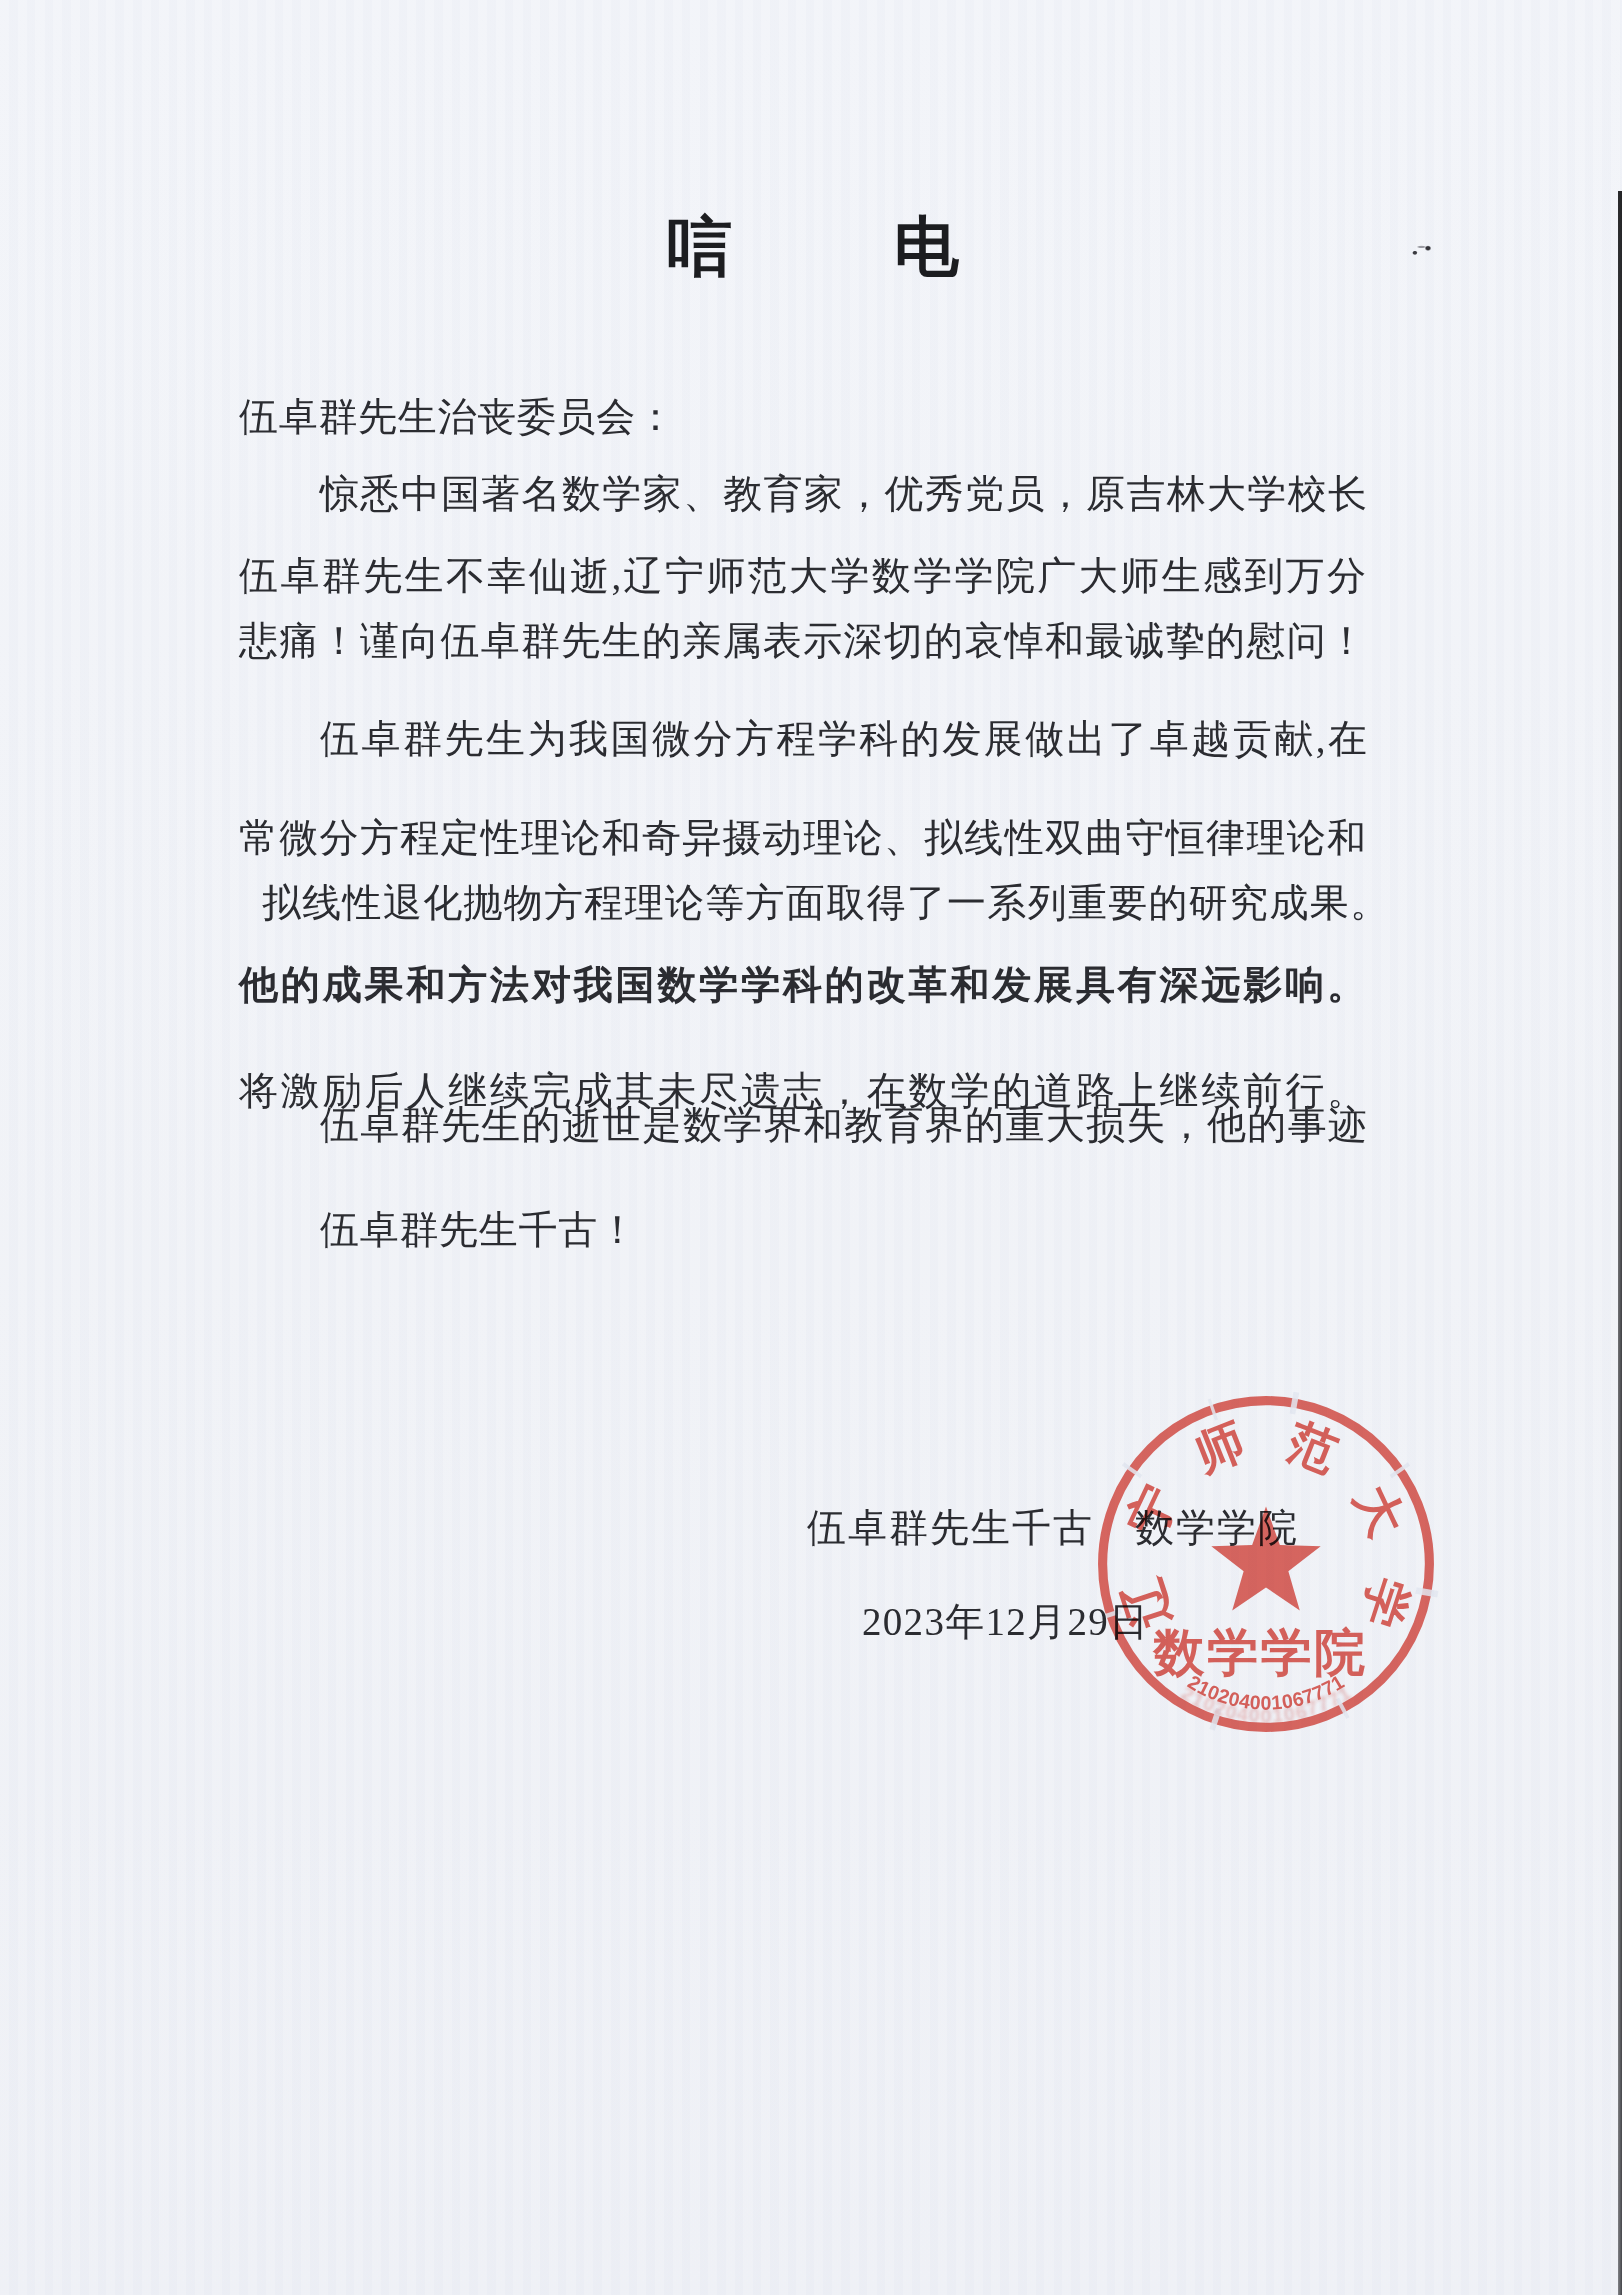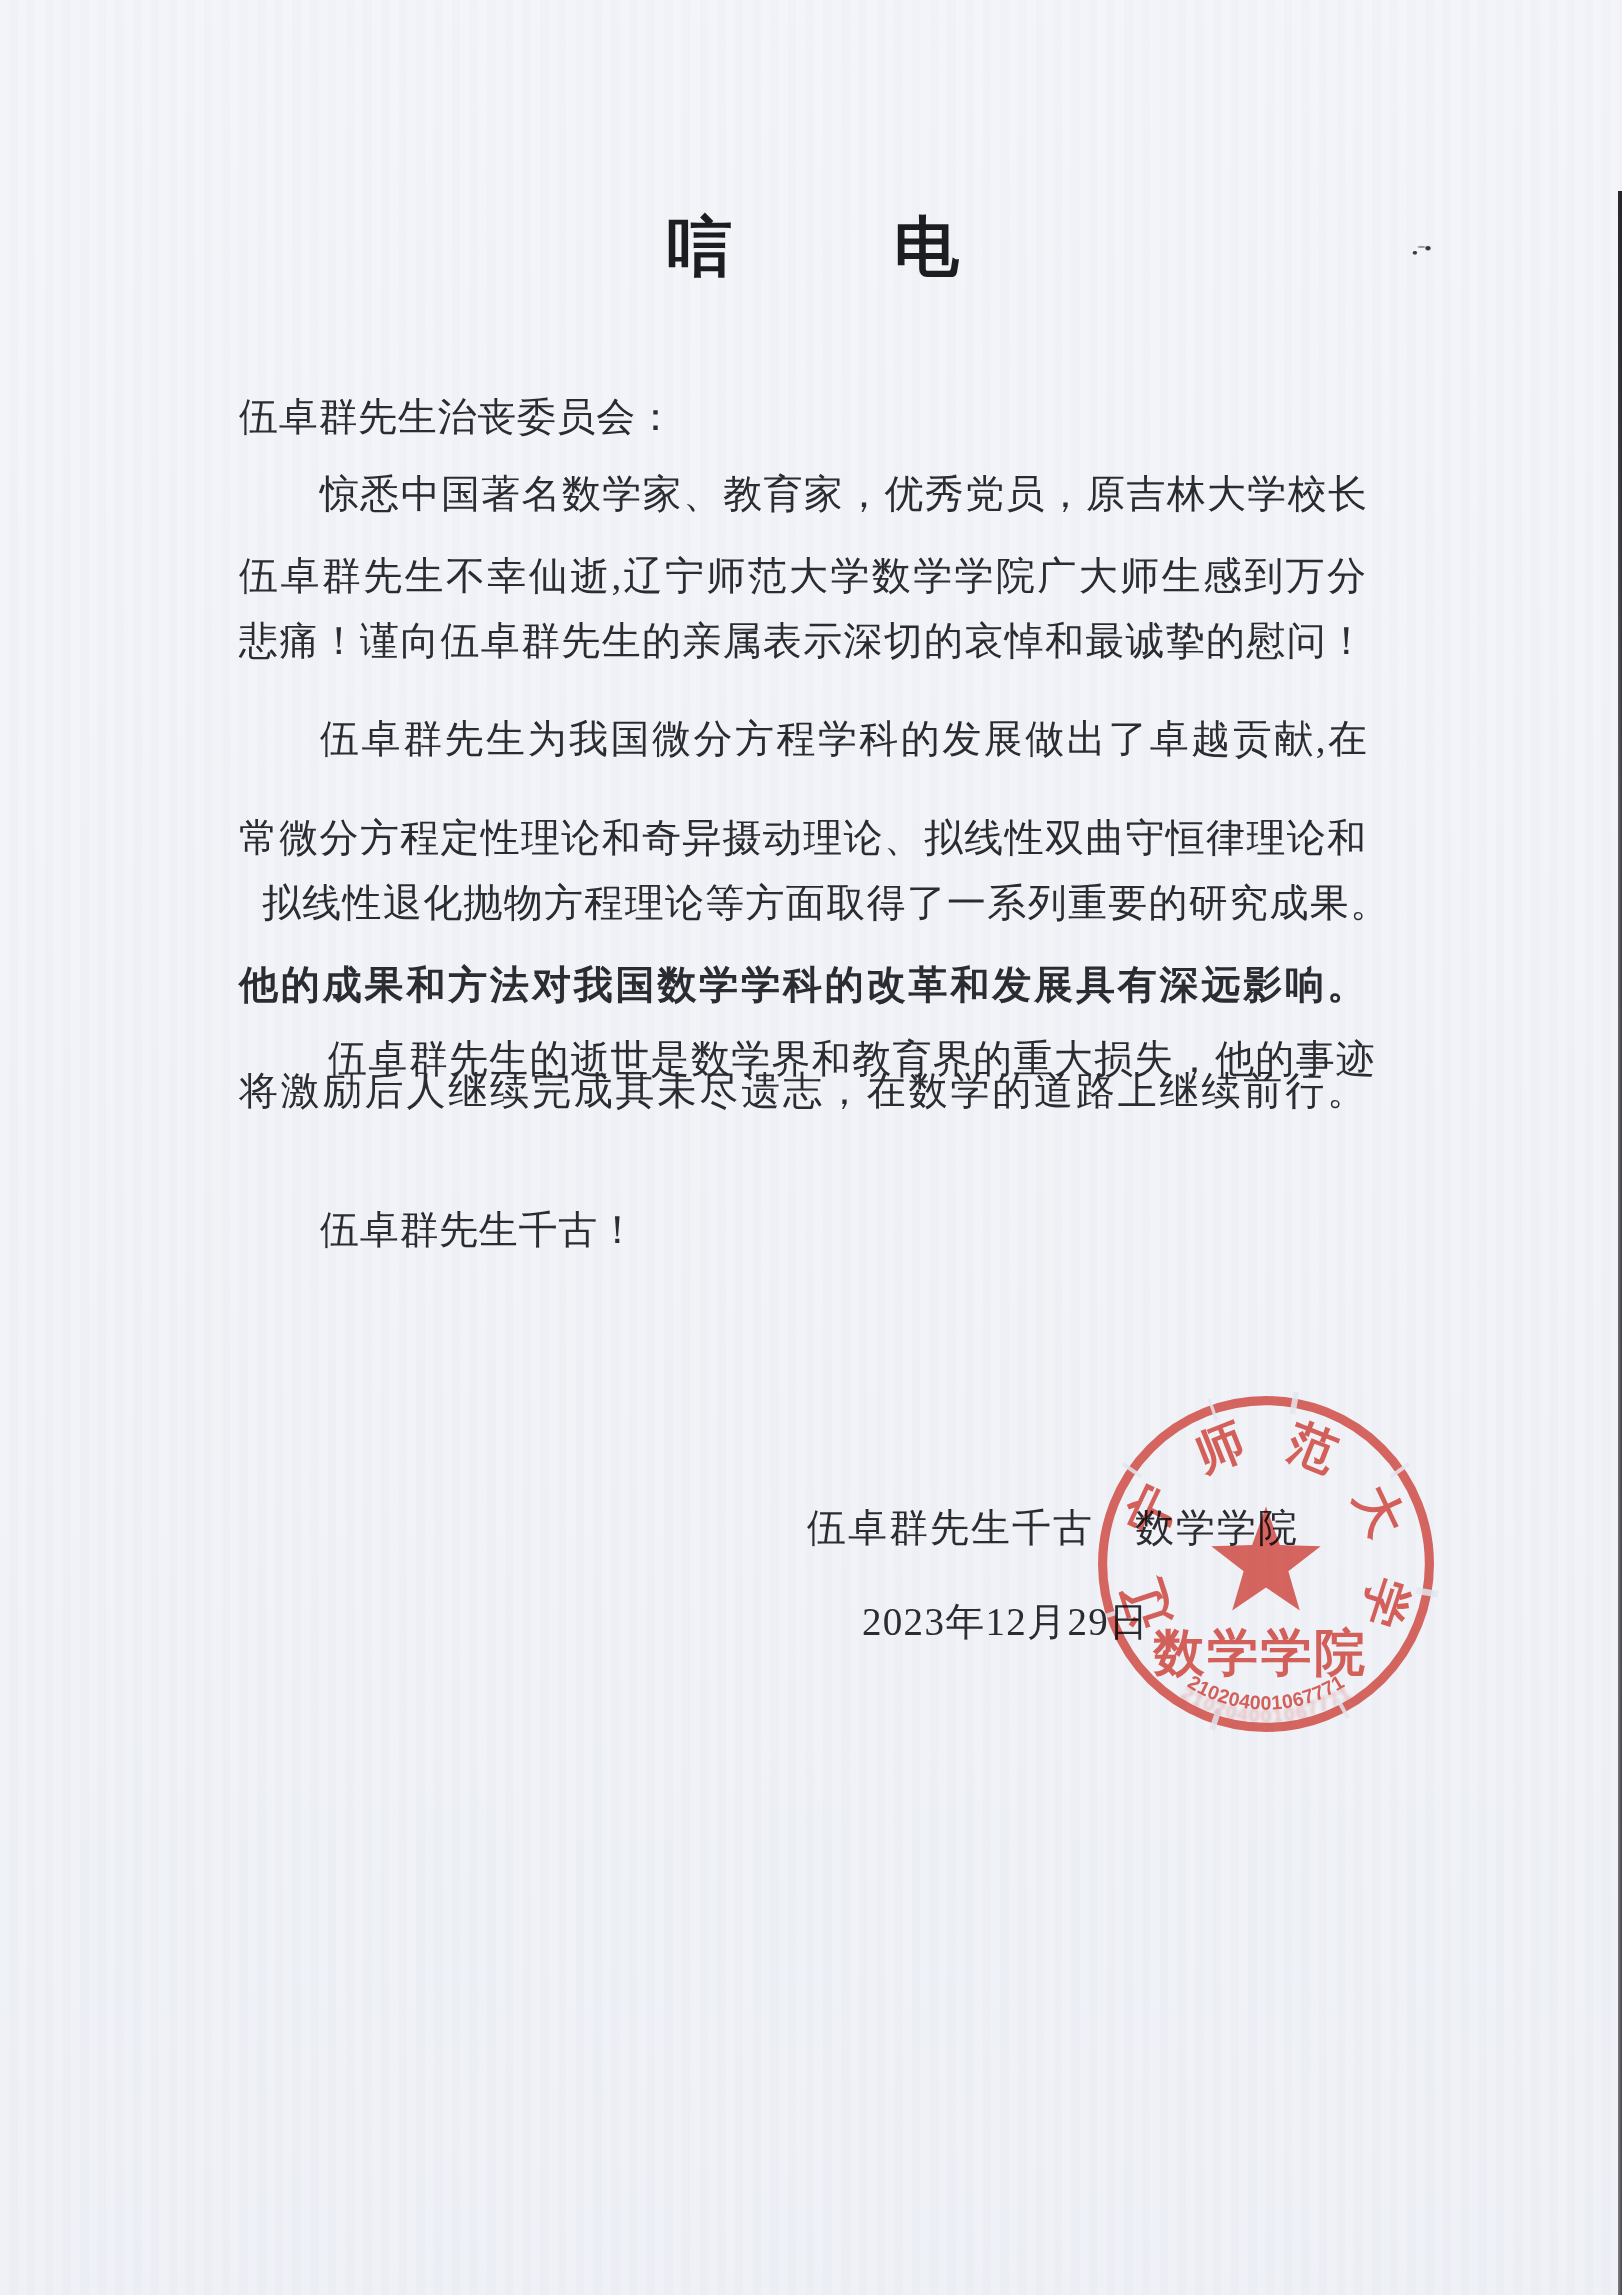--- a/index.html
+++ b/index.html
@@ -36,21 +36,21 @@
     letter-spacing:0;
   }
   .salutation{left:239px;top:396px;text-align:right;}
   .bl0{left:320px;top:473px;width:1047px;}
   .bl1{left:239px;top:555px;width:1127px;}
   .bl2{left:239px;top:620px;width:1127px;}
   .bl3{left:320px;top:718px;width:1047px;}
   .bl4{left:239px;top:800px;width:1127px;margin-top:17px;}
   .bl5{left:239px;top:882px;width:1127px;margin-left:23px;}
   .bl6{left:239px;top:964px;width:1127px;font-weight:bold;}
-  .bl7{left:320px;top:1038px;width:1047px;margin-left:8px;}
+  .bl7{left:320px;top:1104px;width:1047px;}
   .bl8{left:239px;top:1070px;width:1127px;}
   .closing{left:320px;top:1209px;}
   .signature{left:807px;top:1507px;letter-spacing:2px;}
   .dateline{left:862px;top:1601px;letter-spacing:1.3px;}
   
   .stamp{
     position:absolute;left:1083px;top:1381px;width:366px;height:366px;
     mix-blend-mode:multiply;opacity:0.95;
   }
   .stamp svg{display:block;width:366px;height:366px;}

